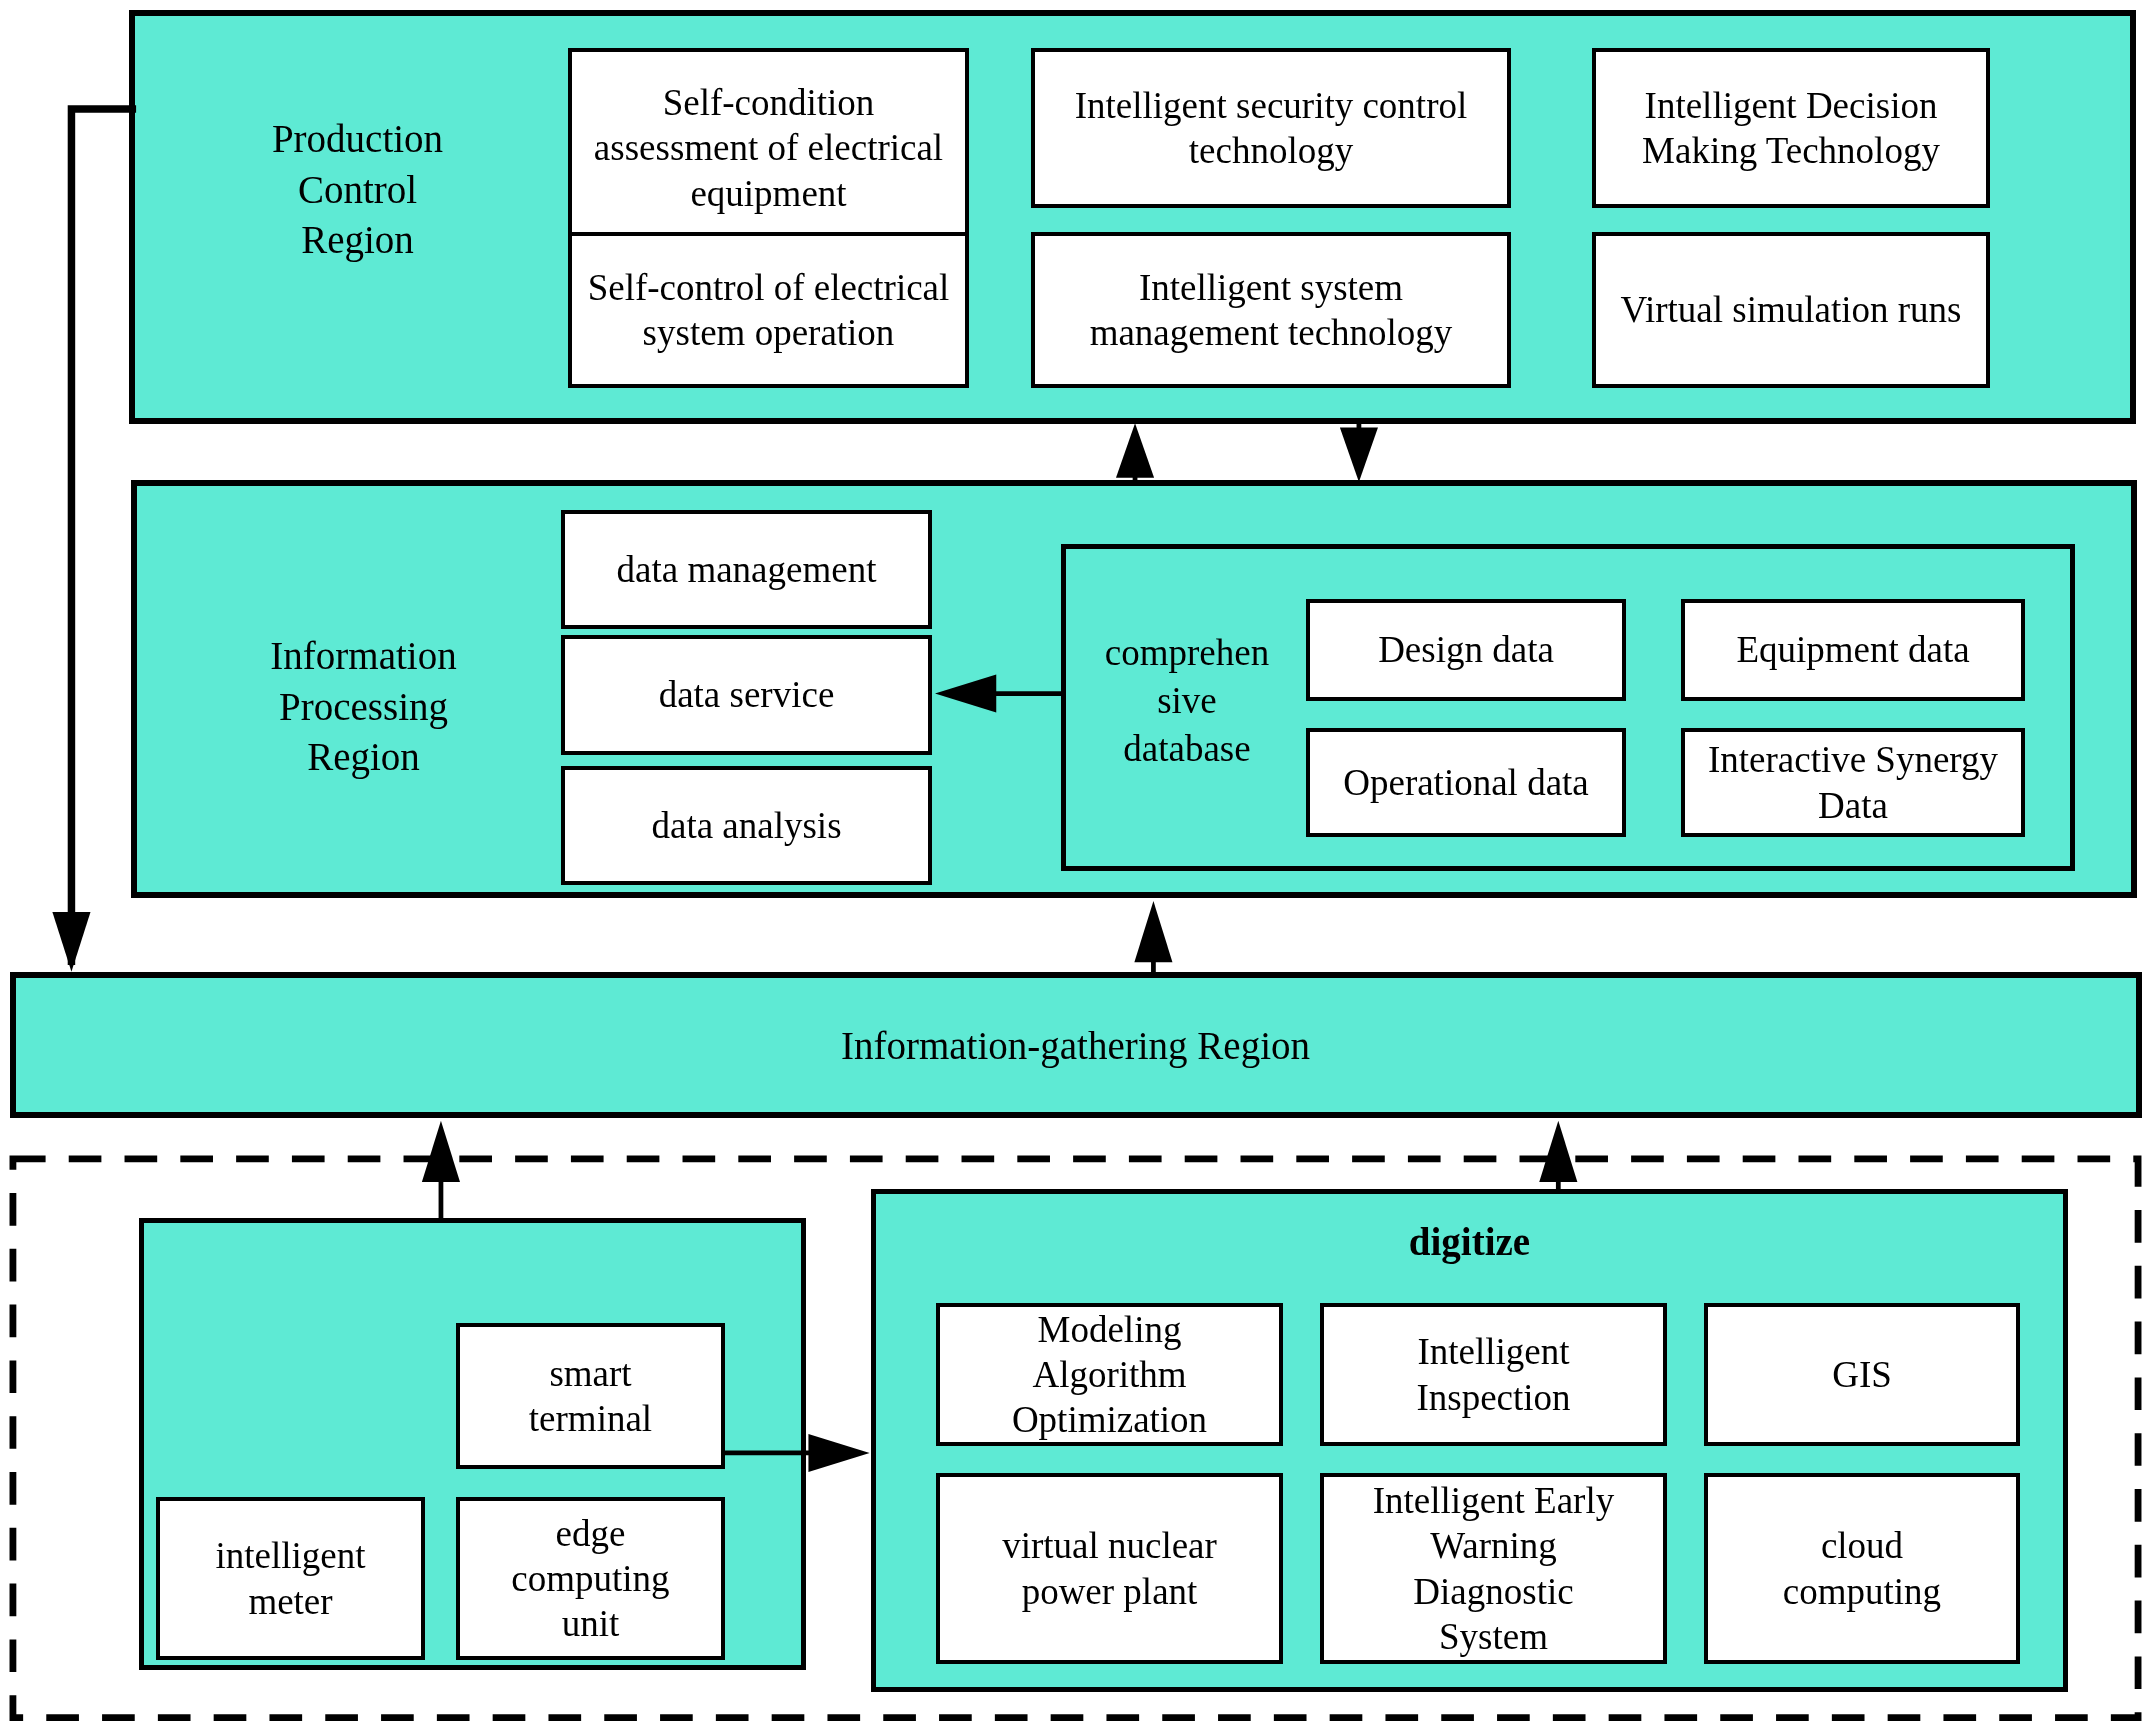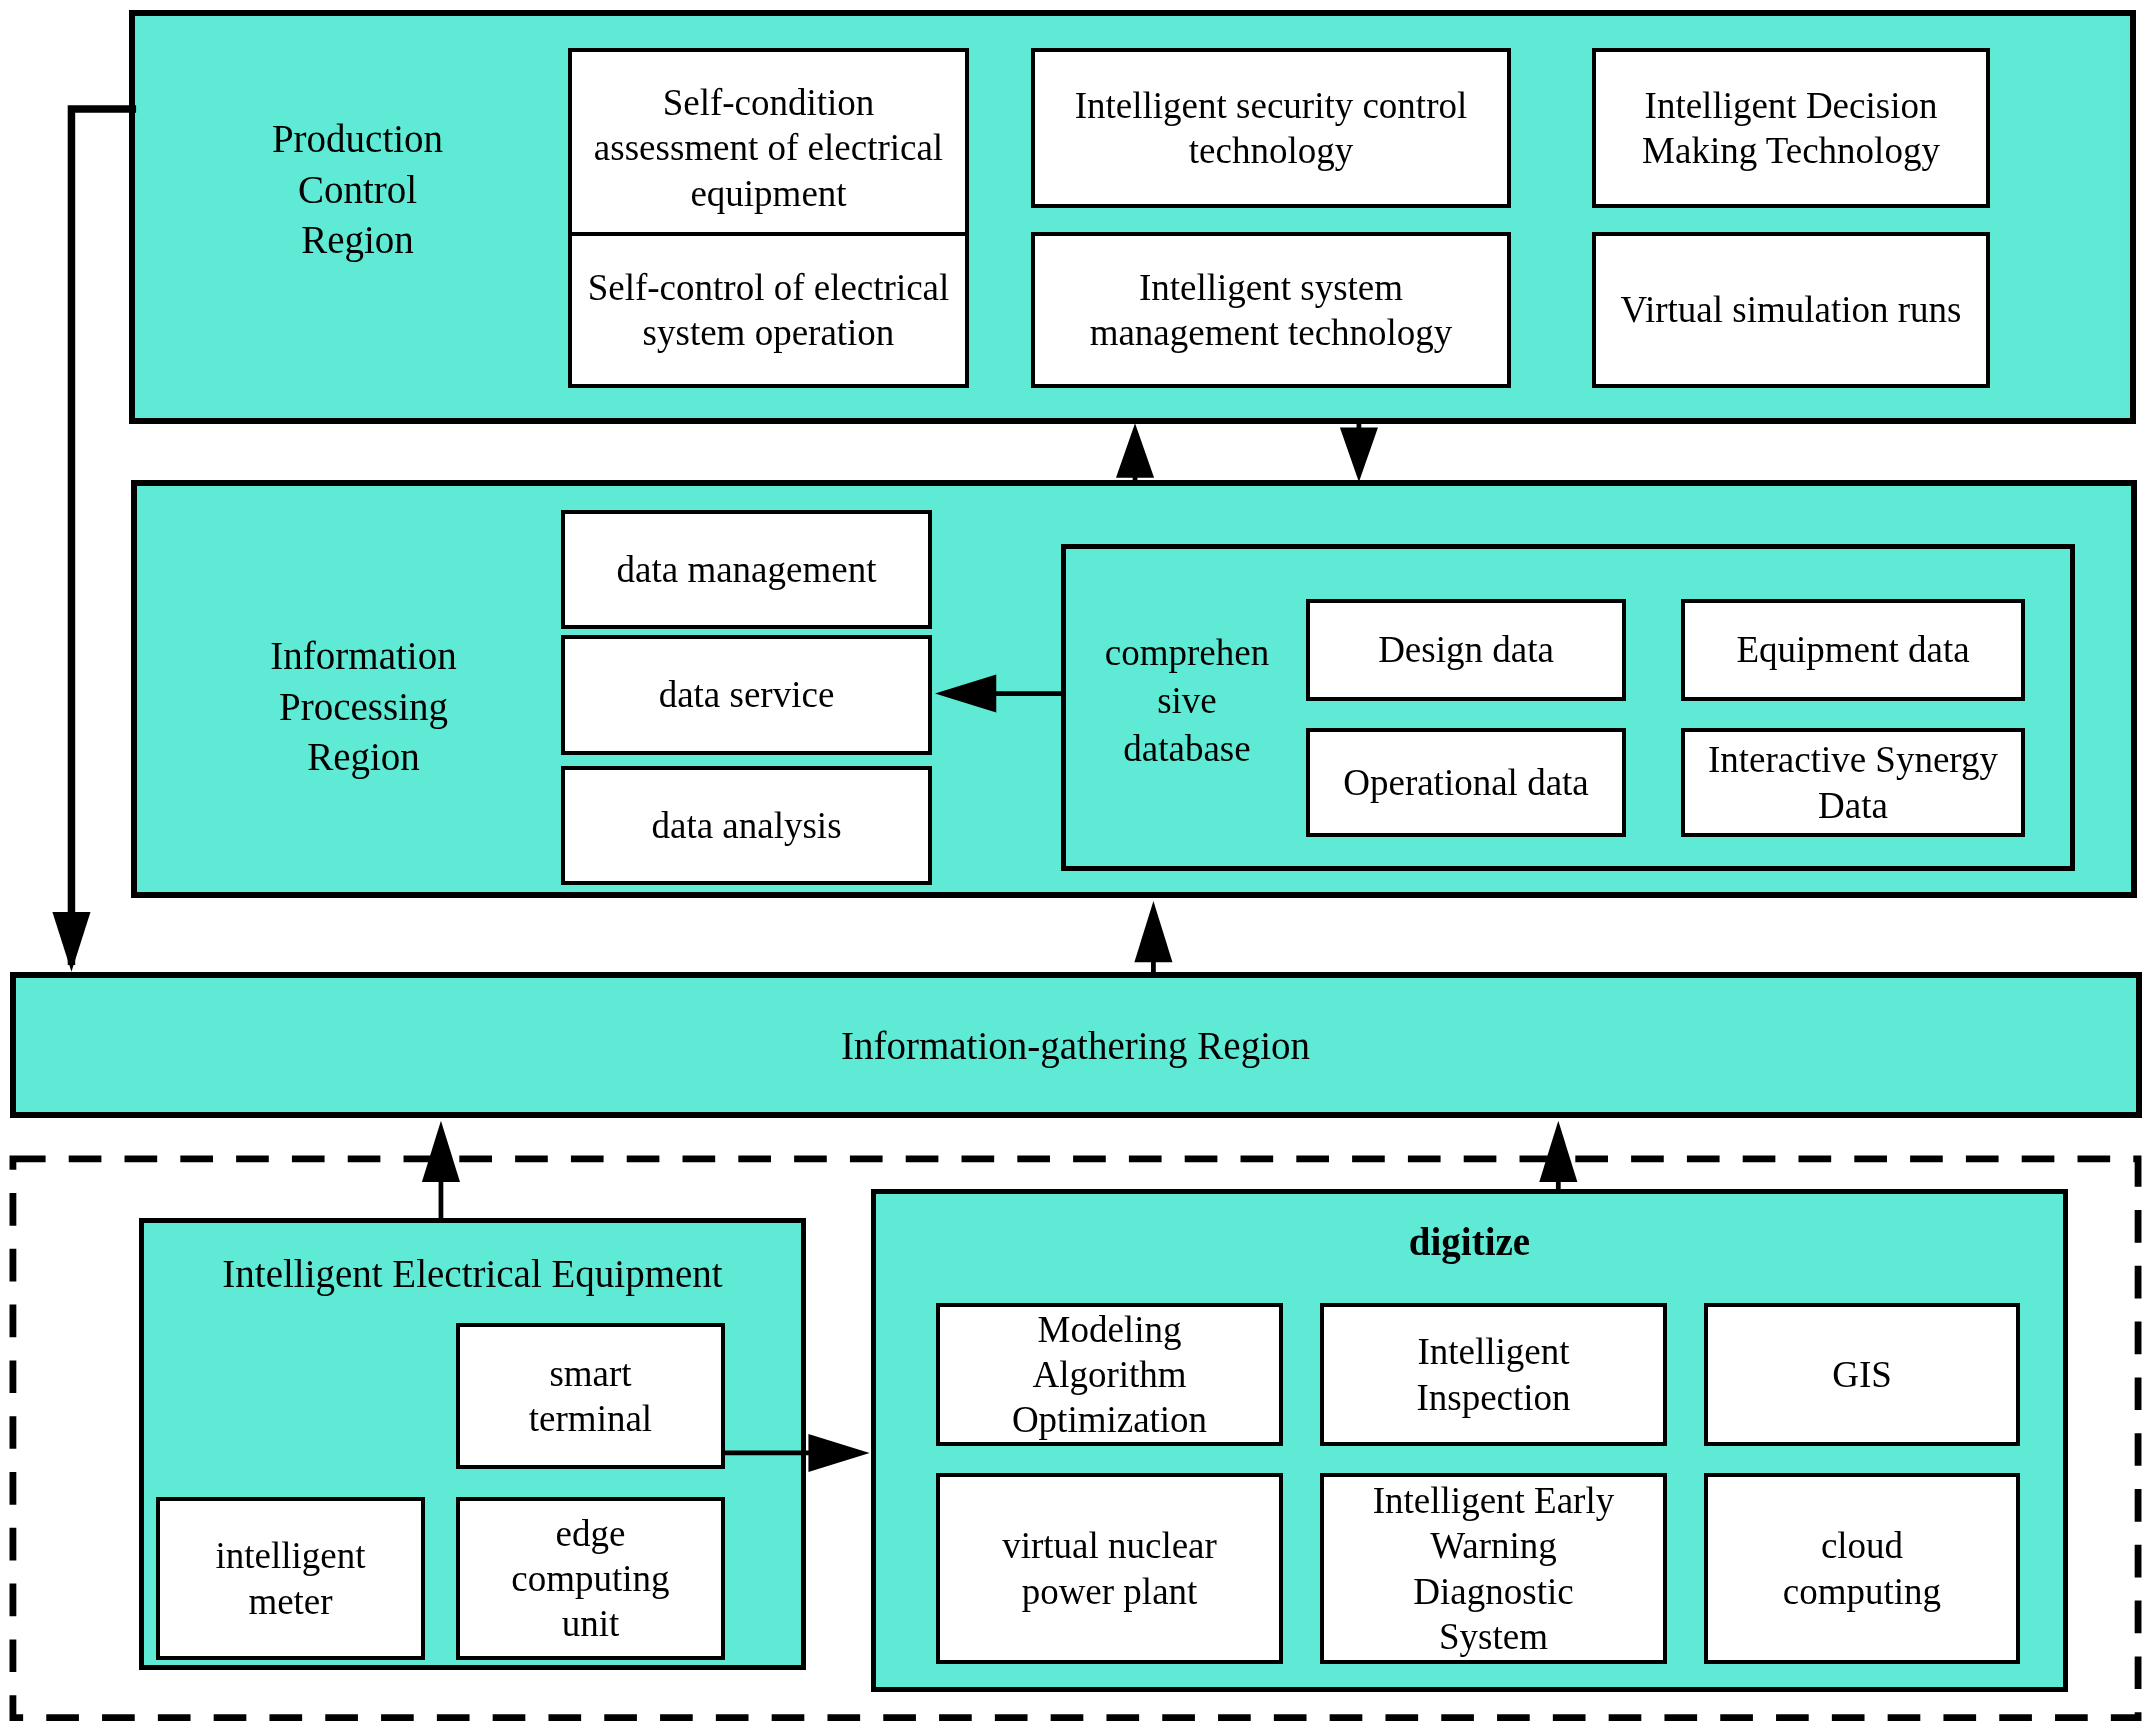--- a/index.html
+++ b/index.html
@@ -47,21 +47,20 @@
   <div class="abs box thin" style="left:1306px; top:599px; width:320px; height:102px;">Design data</div>
   <div class="abs box thin" style="left:1681px; top:599px; width:344px; height:102px;">Equipment data</div>
   <div class="abs box thin" style="left:1306px; top:728px; width:320px; height:109px;">Operational data</div>
   <div class="abs box thin" style="left:1681px; top:728px; width:344px; height:109px; padding:0 13.6px;">Interactive Synergy Data</div>
 
   <div class="abs region bar" style="left:9.5px; top:972px; width:2132px; height:146px;">
     <span>Information-gathering Region</span>
   </div>
 
   <div class="abs region" style="left:139px; top:1218px; width:667px; height:452px; border-width:5.4px;"></div>
-  <div class="abs group-title" style="left:139px; top:1251px; width:667px;">Intelligent Electrical Equipment</div>
 
   <div class="abs box" style="left:456px; top:1323px; width:269px; height:146px; padding:0 24px;">smart terminal</div>
   <div class="abs box" style="left:156px; top:1497px; width:269px; height:163px; padding:0 9.5px;">intelligent meter</div>
   <div class="abs box" style="left:456px; top:1497px; width:269px; height:163px; padding:0 24px;">edge computing unit</div>
 
   <div class="abs region" style="left:871px; top:1189px; width:1197px; height:503px; border-width:5.4px;"></div>
   <div class="abs group-title" style="left:871px; top:1219px; width:1197px;font-weight:bold;">digitize</div>
 
   <div class="abs box" style="left:1320px; top:1303px; width:347px; height:143px; padding:0 31px;">Intelligent Inspection</div>
   <div class="abs box" style="left:936px; top:1303px; width:347px; height:143px; padding:0 31px;">Modeling Algorithm Optimization</div>

